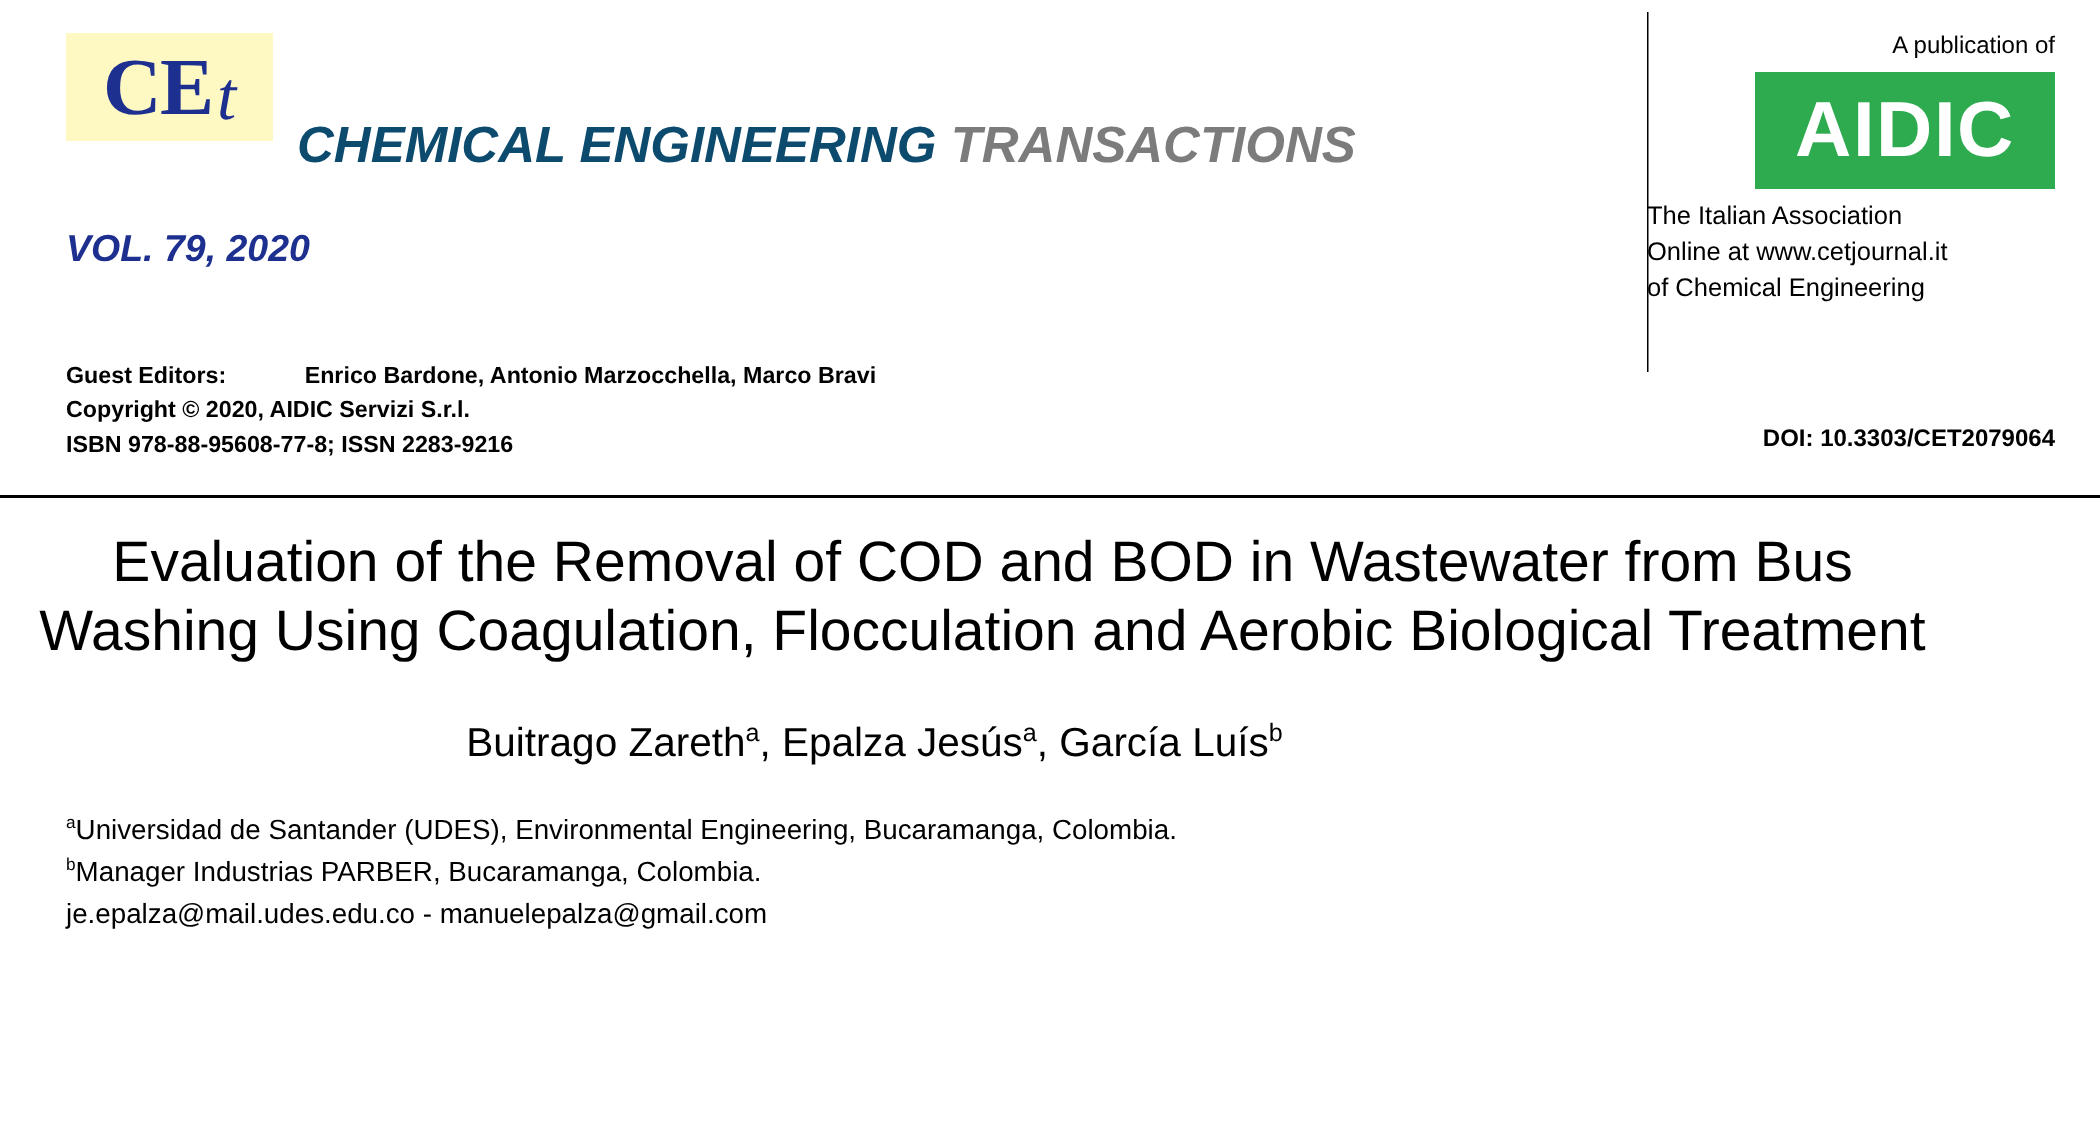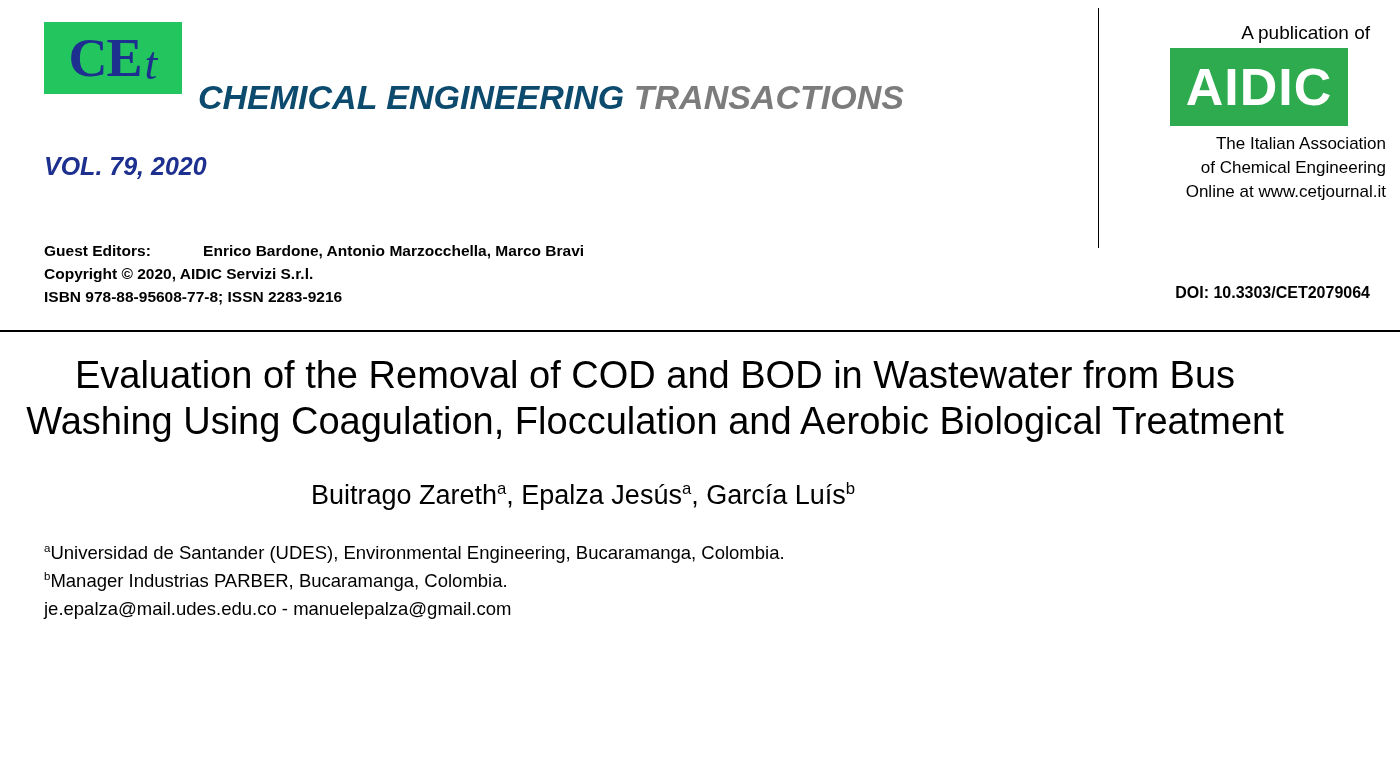--- a/index.html
+++ b/index.html
@@ -27,21 +27,21 @@
     position: relative;
     height: 310px;
   }
 
   .cet-logo {
     position: absolute;
     left: 44px;
     top: 22px;
     width: 138px;
     height: 72px;
-    background: #22c55e;
+    background: #fef9c3;
     display: flex;
     align-items: center;
     justify-content: center;
     box-sizing: border-box;
   }
   .cet-logo .ce {
     font-family: "Liberation Serif", serif;
     font-weight: bold;
     font-size: 54px;
     color: #1d2f8f;
@@ -102,52 +102,51 @@
     height: 240px;
     background: #000;
   }
 
   .pub-of {
     position: absolute;
     left: 1098px;
     top: 22px;
     width: 272px;
     text-align: right;
-    font-size: 19px;
+    font-size: 16px;
   }
 
   .aidic-logo {
     position: absolute;
     left: 1170px;
     top: 48px;
-    width: 178px;
+    width: 200px;
     height: 78px;
     background: #2eab4f;
     display: flex;
     align-items: center;
     justify-content: center;
   }
   .aidic-logo span {
     font-family: "Liberation Sans", sans-serif;
     font-weight: bold;
     font-size: 52px;
     color: #ffffff;
     letter-spacing: 1px;
     line-height: 1;
   }
 
   .aidic-lines {
     position: absolute;
     left: 1098px;
     top: 132px;
     width: 272px;
-    text-align: right;
+    text-align: left;
     font-size: 17px;
     line-height: 1.42;
-    padding-left: 16px;
   }
 
   .doi {
     position: absolute;
     left: 1098px;
     top: 284px;
     width: 272px;
     text-align: right;
     font-size: 16px;
     font-weight: bold;
@@ -226,22 +225,22 @@
     <div class="rule-v"></div>
 
     <div class="pub-of">A publication of</div>
 
     <div class="aidic-logo">
       <span>AIDIC</span>
     </div>
 
     <div class="aidic-lines">
       <div>The Italian Association</div>
+      <div>Online at www.cetjournal.it</div>
       <div>of Chemical Engineering</div>
-      <div>Online at www.cetjournal.it</div>
     </div>
 
     <div class="doi">DOI: 10.3303/CET2079064</div>
   </div>
 
   <div class="rule-h"></div>
 
   <div class="article">
     <h1 class="paper-title">Evaluation of the Removal of COD and BOD in Wastewater from Bus Washing Using Coagulation, Flocculation and Aerobic Biological Treatment</h1>
 

